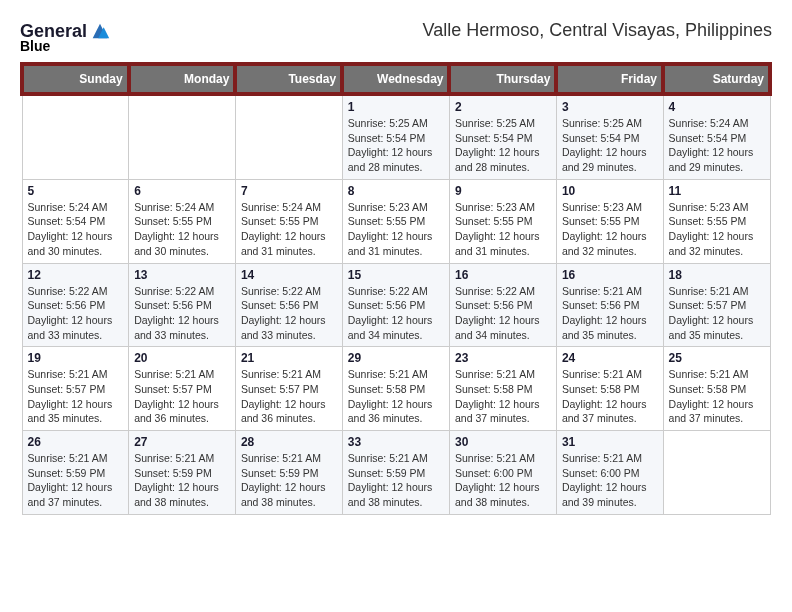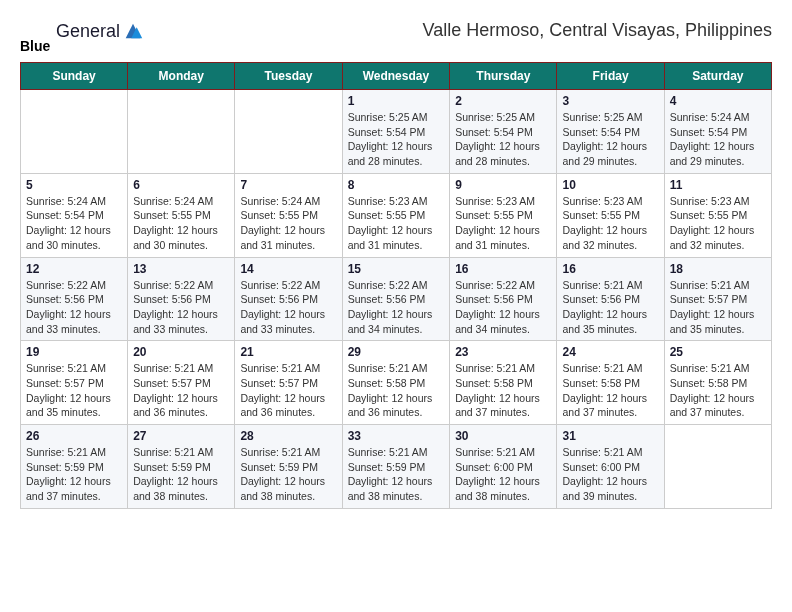--- a/index.html
+++ b/index.html
@@ -16,23 +16,22 @@
       align-items: flex-start;
       margin-bottom: 8px;
     }
     .logo {
       display: flex;
       align-items: center;
       gap: 2px;
     }
     .logo-text-general {
       font-size: 18px;
-      font-weight: normal;
+      font-weight: bold;
       color: #1a1a2e;
-      margin-left: 36px;
     }
     .logo-text-blue {
       font-size: 14px;
       font-weight: bold;
       color: #000000;
     }
     .logo-icon {
       width: 22px;
       height: 22px;
       margin-left: 2px;
@@ -49,27 +48,27 @@
       font-size: 18px;
       color: #333;
       font-weight: normal;
     }
     .calendar-table {
       width: 100%;
       border-collapse: collapse;
       font-size: 11px;
     }
     .calendar-table thead tr th {
-      background-color: #0f766e;
+      background-color: #737373;
       color: #fff;
       padding: 6px 4px;
-      text-align: center;
+      text-align: right;
       font-size: 12px;
       font-weight: bold;
-      border: 1px solid #7f1d1d;
+      border: 4px solid #7f1d1d;
     }
     .calendar-table tbody tr td {
       border: 1px solid #ccc;
       vertical-align: top;
       padding: 4px 5px;
       width: 108px;
       min-height: 70px;
       background: #fff;
     }
     .calendar-table tbody tr:nth-child(odd) td {

